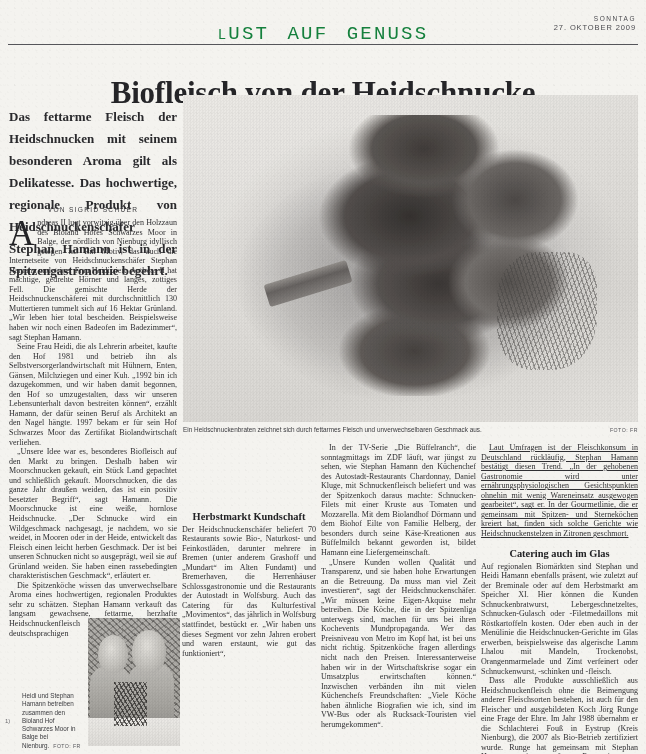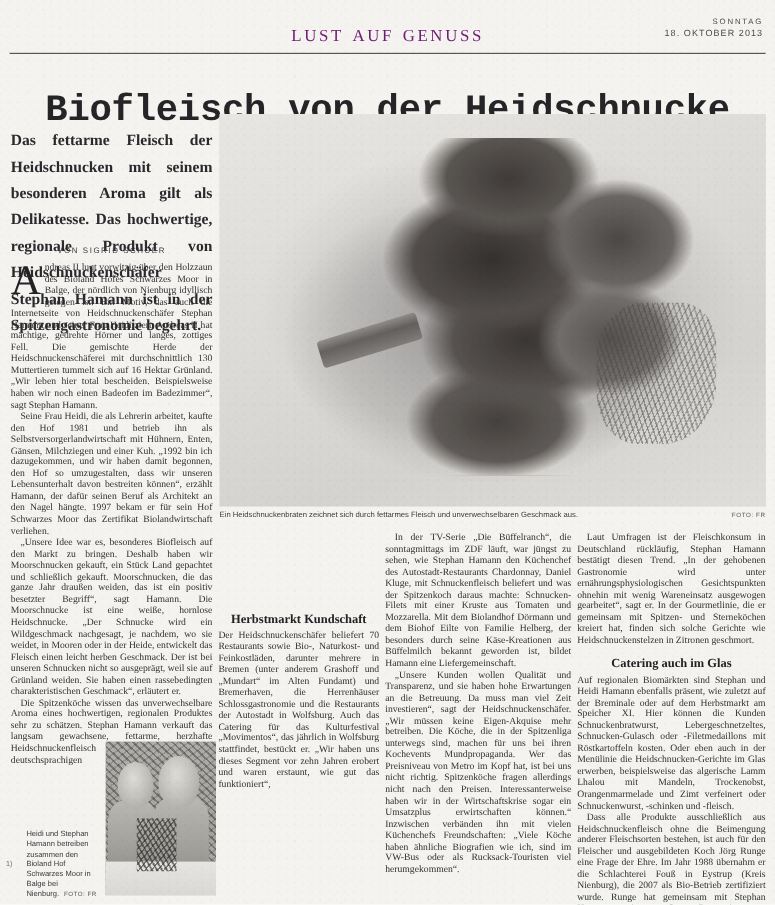--- a/index.html
+++ b/index.html
@@ -36,24 +36,24 @@
   #masthead {
     position: absolute;
     left: 8px; top: 8px; right: 8px;
     height: 38px;
   }
   #masthead-title {
     position: absolute;
     left: 50%;
     transform: translateX(-50%);
     top: 9px;
-    font-family: Liberation Serif, serif;
-    font-size: 20px;
+    font-family: Liberation Mono, monospace;
+    font-size: 27px;
     letter-spacing: 2.2px;
-    color: #701a75;
+    color: #15803d;
     white-space: nowrap;
     font-variant: small-caps;
     text-transform: lowercase;
   }
   #masthead-title::first-letter { font-size: 20px; }
   .dateblock {
     position: absolute;
     right: 2px;
     top: 7px;
     text-align: right;
@@ -78,21 +78,21 @@
     height: 1px;
     background: #55555a;
   }
 
   
   #headline {
     position: absolute;
     left: 0; right: 0;
     top: 54px;
     text-align: center;
-    font-family: Liberation Mono, monospace;
+    font-family: Liberation Serif, serif;
     font-size: 31px;
     font-weight: bold;
     color: #252528;
     letter-spacing: -0.2px;
   }
 
   
   #lead {
     position: absolute;
     left: 9px;
@@ -140,21 +140,21 @@
     font-size: 35px;
     line-height: 27px;
     font-weight: normal;
     padding: 2px 3px 0 0;
     color: #232326;
   }
 
   #col2a { left: 182px; top: 443px; width: 134px; }
   #col2b { left: 182px; top: 508px; width: 134px; }
   #col3  { left: 321px; top: 443px; width: 155px; }
-  #col4a { left: 481px; top: 443px; width: 157px; }
+  #col4a { left: 481px; top: 443px; width: 157px; text-decoration: underline; }
   #col4b { left: 481px; top: 545px; width: 157px; }
 
   .subhead {
     font-family: "Liberation Serif", serif;
     font-size: 10.4px;
     font-weight: bold;
     text-align: center;
     color: #222225;
     margin: 4px 0 3px 0;
   }
@@ -342,21 +342,21 @@
 </style>
 </head>
 <body>
 
 <div id="page">
 
   <div id="masthead">
     <div id="masthead-title">Lust auf Genuss</div>
     <div class="dateblock">
       <span class="dow">SONNTAG</span>
-      <span class="dt">18. OKTOBER 2013</span>
+      <span class="dt">27. OKTOBER 2009</span>
     </div>
   </div>
   <div id="masthead-rule"></div>
 
   <h1 id="headline">Biofleisch von der Heidschnucke</h1>
 
   <div id="lead">Das fettarme Fleisch der Heidschnucken mit seinem besonderen Aroma gilt als Delikatesse. Das hochwertige, regionale Produkt von Heidschnuckenschäfer Stephan Hamann ist in der Spitzengastronomie begehrt.</div>
 
   <div id="byline">VON SIGRID SCHUER</div>
 

